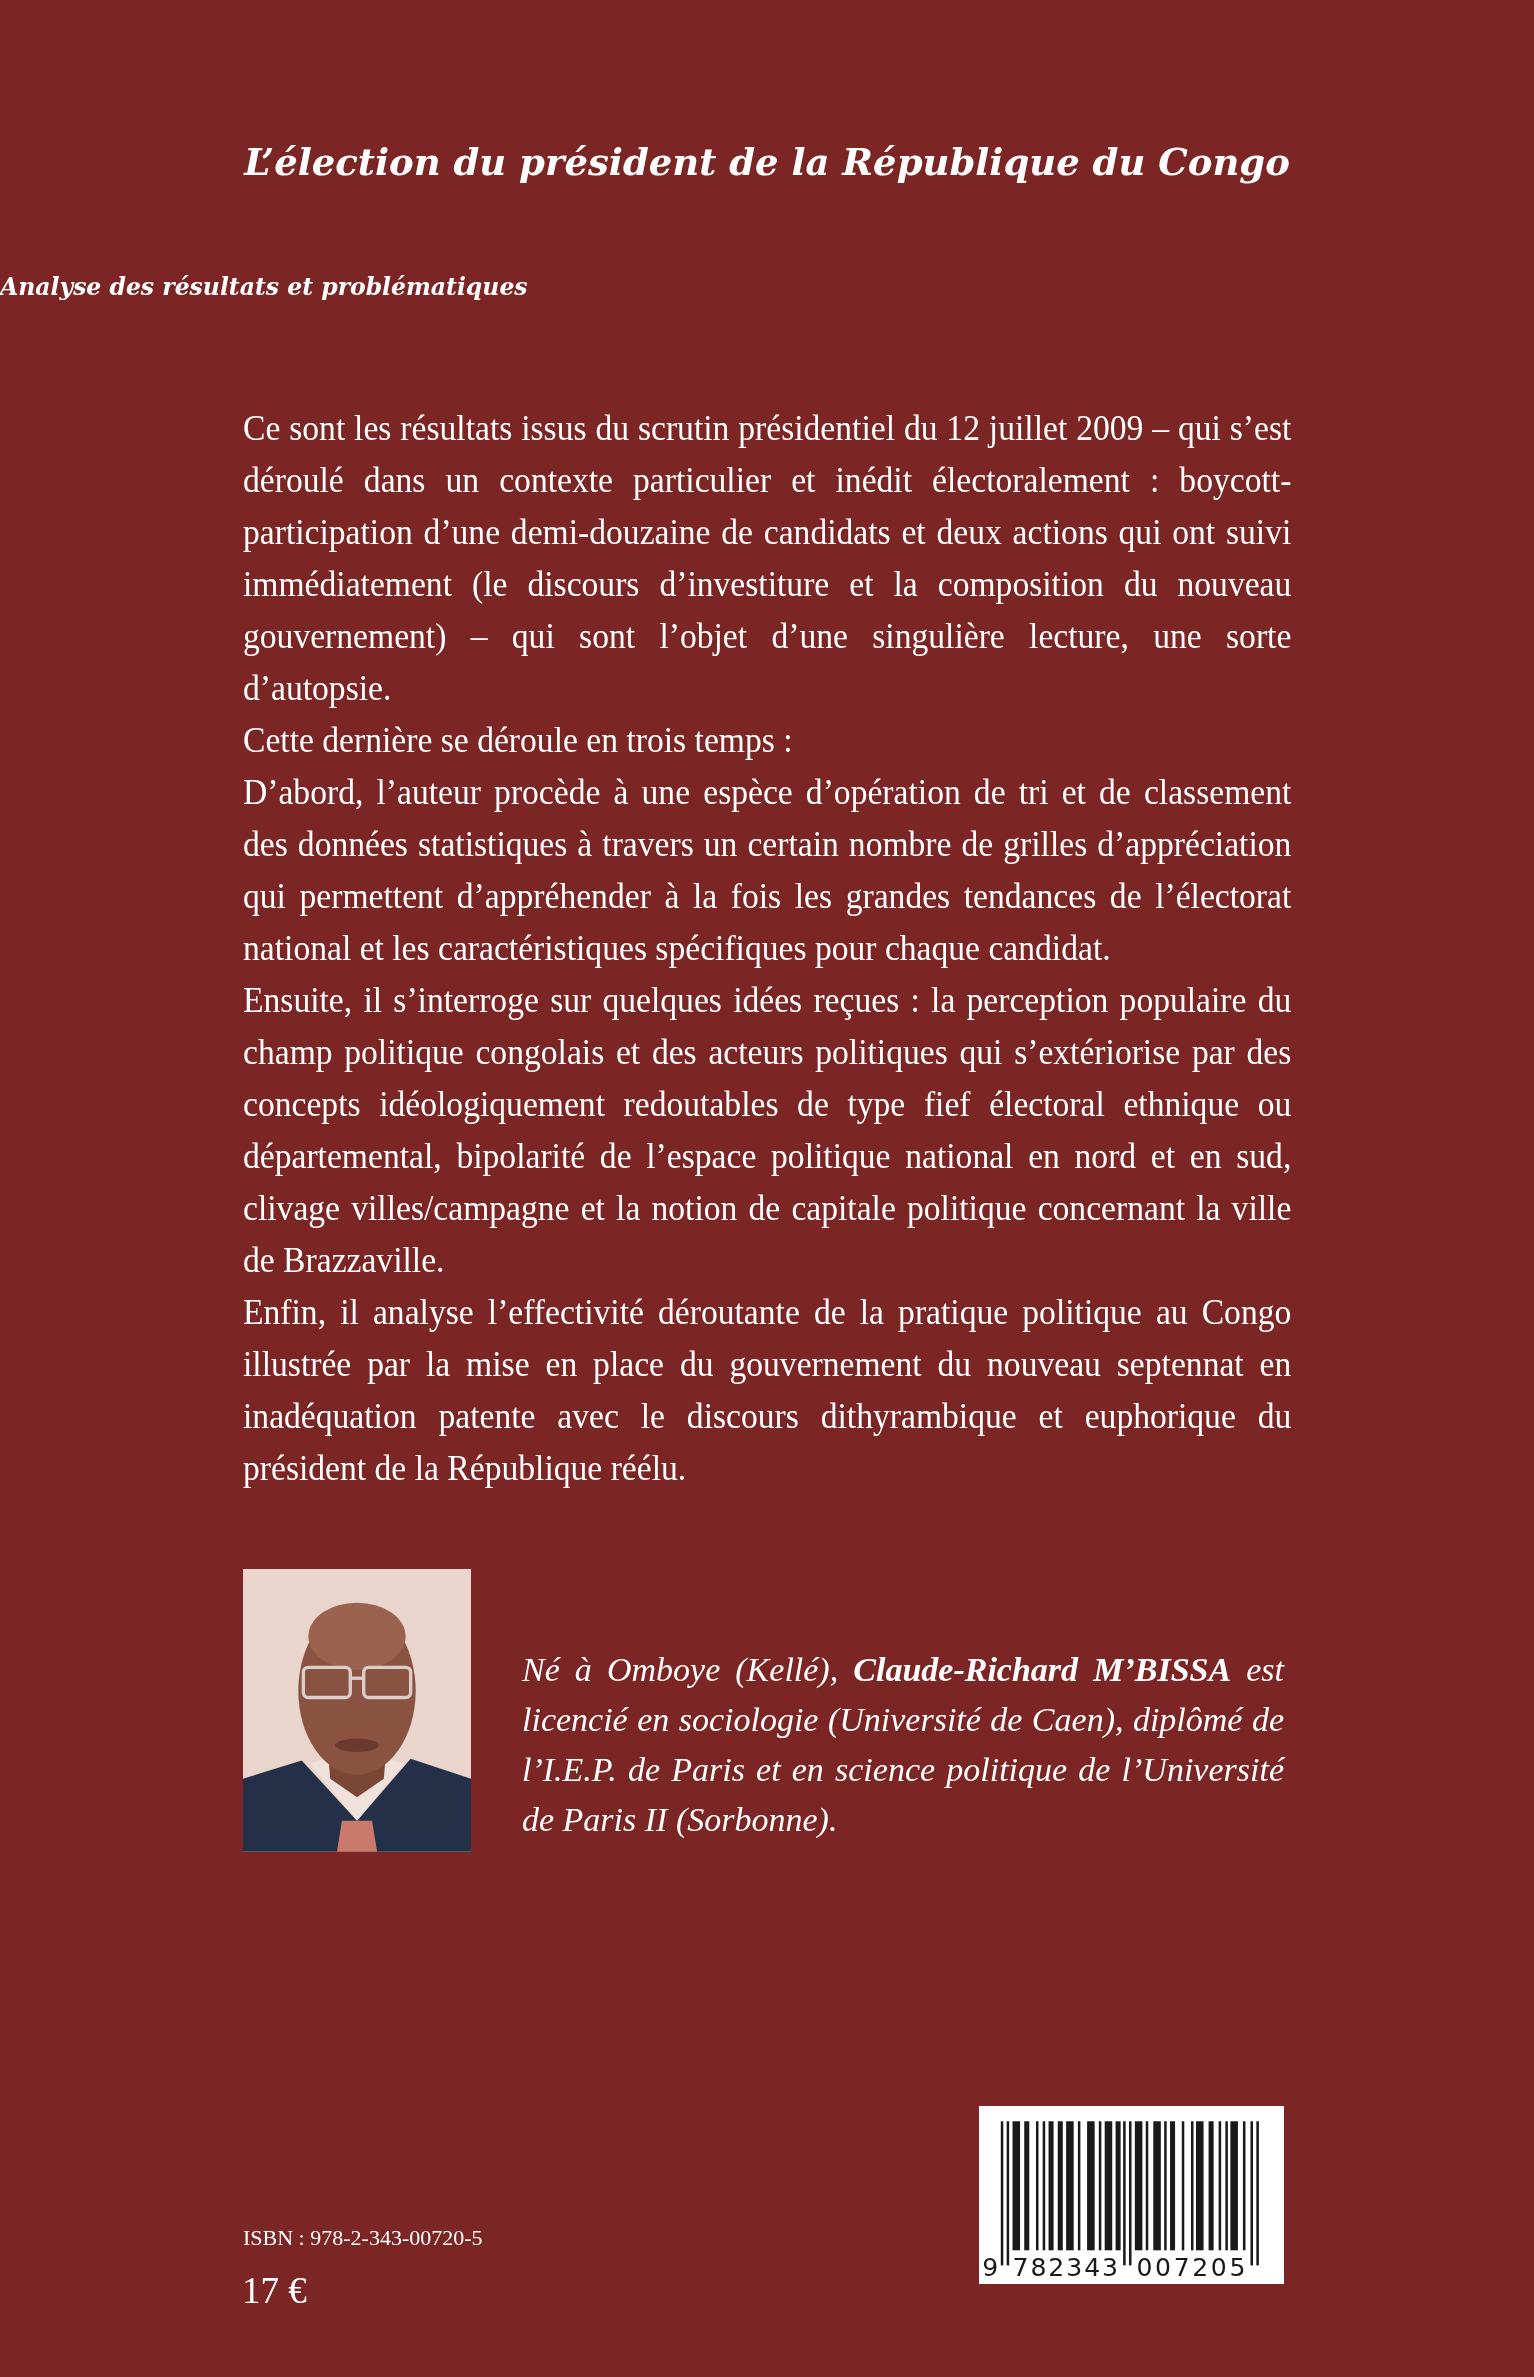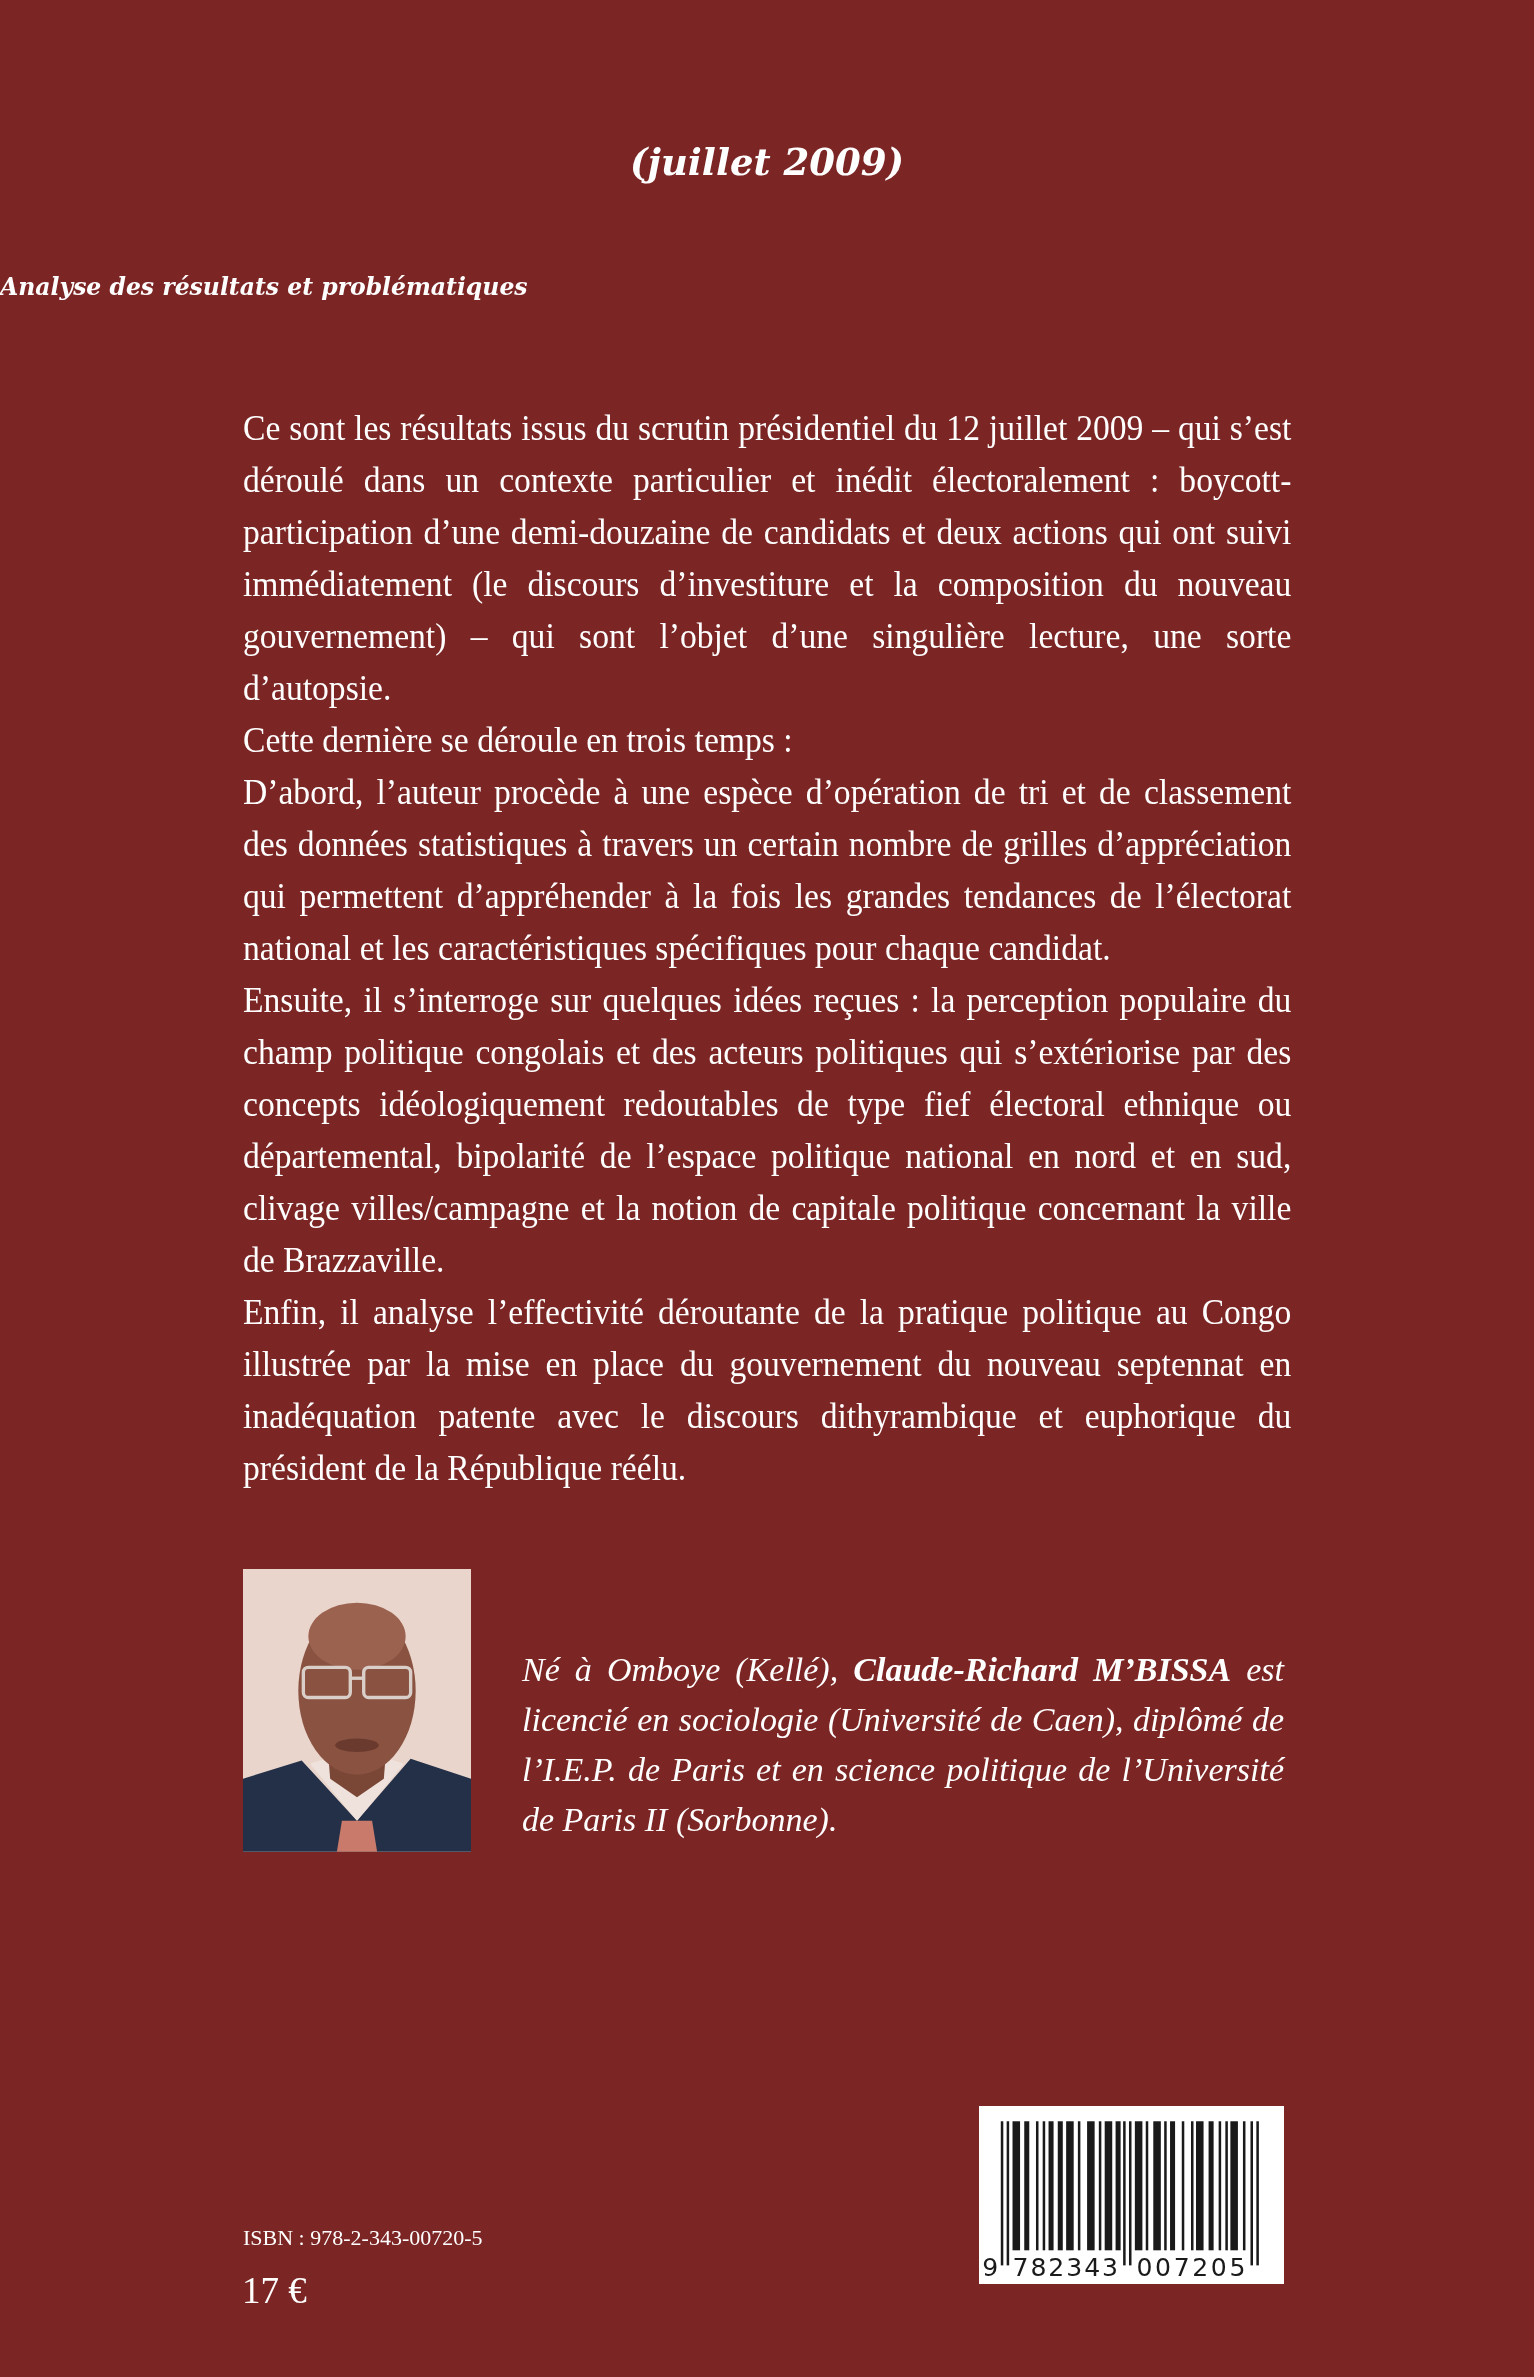--- a/index.html
+++ b/index.html
@@ -56,21 +56,21 @@
   .barcode {
     position: absolute; left: 979px; top: 2106px; width: 305px; height: 178px;
     background: #ffffff;
   }
   .barcode svg { display: block; }
 </style>
 </head>
 <body>
 
 <div class="title">
-  <div>(juillet 2009)</div>
+  <div>L’élection du président de la République du Congo</div>
 </div>
 <div class="subtitle">Analyse des résultats et problématiques</div>
 
 <div class="body-text">
   <p>Ce sont les résultats issus du scrutin présidentiel du 12 juillet 2009 – qui s’est déroulé dans un contexte particulier et inédit électoralement : boycott-participation d’une demi-douzaine de candidats et deux actions qui ont suivi immédiatement (le discours d’investiture et la composition du nouveau gouvernement) – qui sont l’objet d’une singulière lecture, une sorte d’autopsie.</p>
   <p style="text-align:left">Cette dernière se déroule en trois temps :</p>
   <p>D’abord, l’auteur procède à une espèce d’opération de tri et de classement des données statistiques à travers un certain nombre de grilles d’appréciation qui permettent d’appréhender à la fois les grandes tendances de l’électorat national et les caractéristiques spécifiques pour chaque candidat.</p>
   <p>Ensuite, il s’interroge sur quelques idées reçues : la perception populaire du champ politique congolais et des acteurs politiques qui s’extériorise par des concepts idéologiquement redoutables de type fief électoral ethnique ou départemental, bipolarité de l’espace politique national en nord et en sud, clivage villes/campagne et la notion de capitale politique concernant la ville de Brazzaville.</p>
   <p>Enfin, il analyse l’effectivité déroutante de la pratique politique au Congo illustrée par la mise en place du gouvernement du nouveau septennat en inadéquation patente avec le discours dithyrambique et euphorique du président de la République réélu.</p>
 </div>

